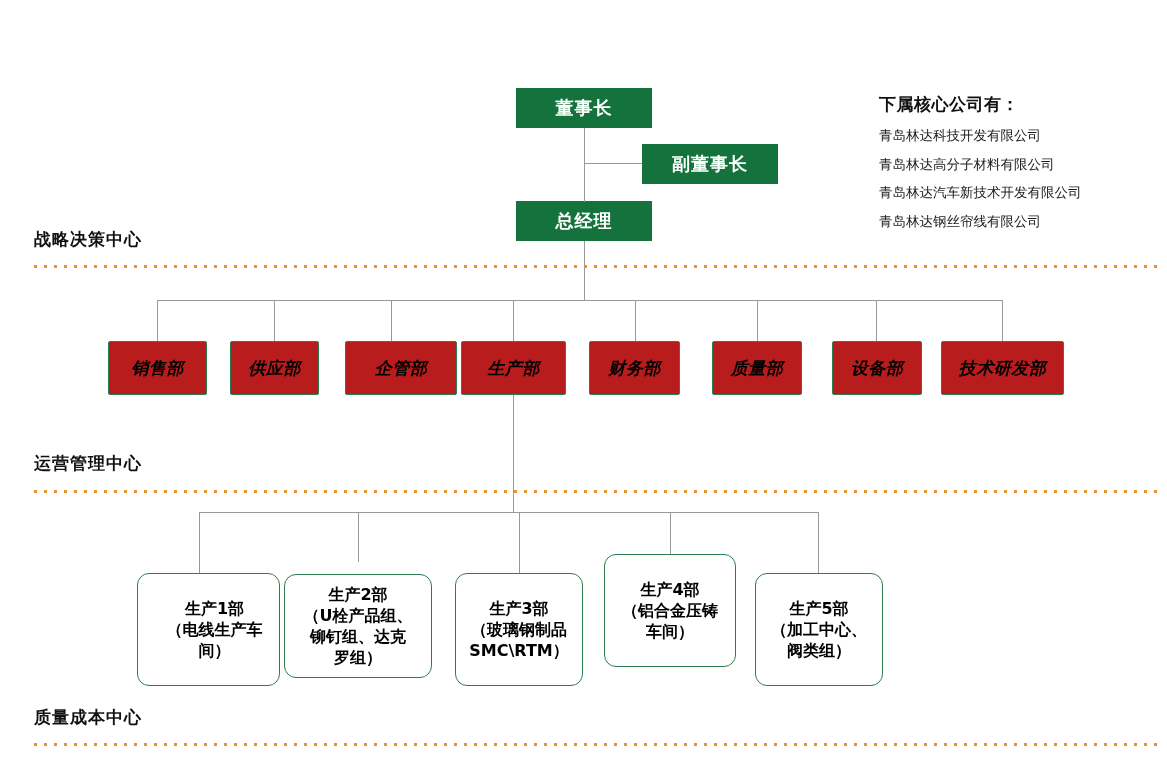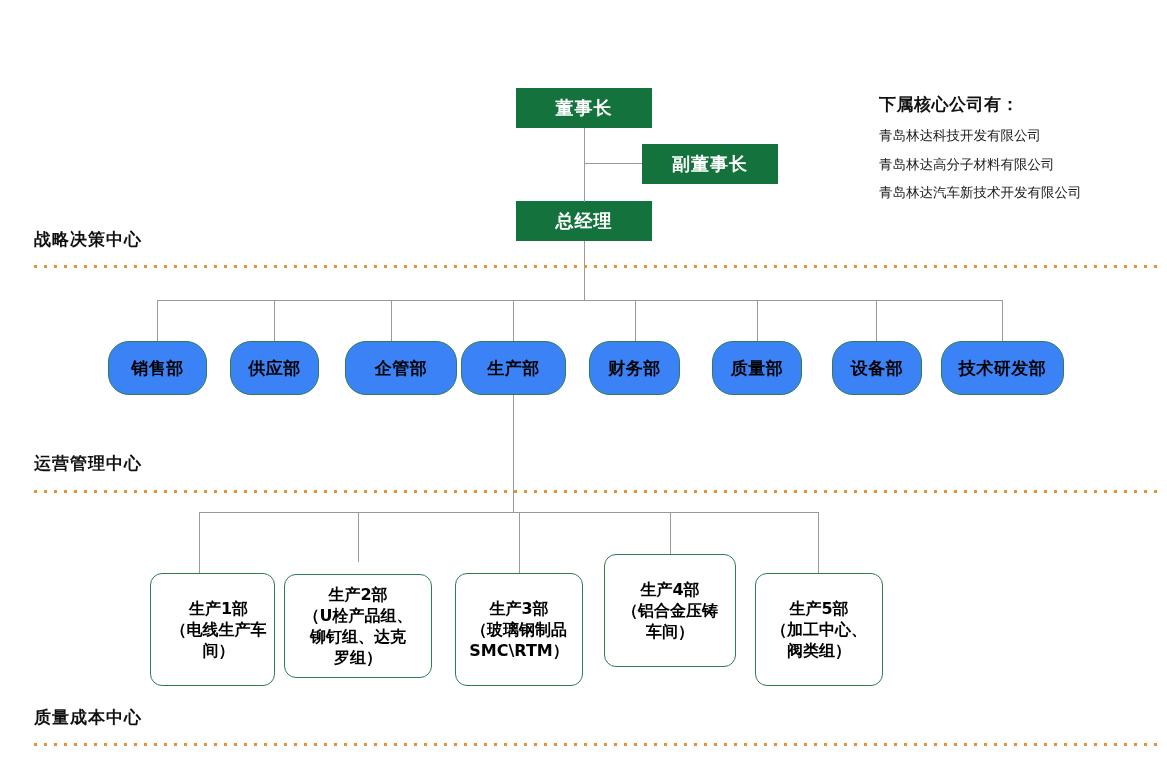--- a/index.html
+++ b/index.html
@@ -49,32 +49,33 @@
     align-items: center;
     justify-content: center;
   }
   #box-chairman     { left: 516px; top: 88px;  width: 136px; height: 40px; }
   #box-vicechairman { left: 642px; top: 144px; width: 136px; height: 40px; }
   #box-gm           { left: 516px; top: 201px; width: 136px; height: 40px; }
 
   
   .dept-box {
     position: absolute;
-    background: #3b82f6;
+    background: #b91c1c;
     border: 1.4px solid #2E7D51;
-    border-radius: 21px;
+    border-radius: 2px;
     color: #000000;
     font-size: 17px;
     font-weight: bold;
     letter-spacing: 0.5px;
     display: flex;
     align-items: center;
     justify-content: center;
     box-sizing: border-box;
     z-index: 3;
+    font-style: italic;
   }
 
   
   .prod-box {
     position: absolute;
     background: #ffffff;
     border: 1.4px solid #2E7D51;
     border-radius: 12px;
     color: #000000;
     font-size: 16px;
@@ -158,20 +159,21 @@
 
   <div class="green-box" id="box-chairman">董事长</div>
   <div class="green-box" id="box-vicechairman">副董事长</div>
   <div class="green-box" id="box-gm">总经理</div>
 
   <div id="subsidiaries">
     <div class="sub-heading">下属核心公司有：</div>
     <div class="sub-item">青岛林达科技开发有限公司</div>
     <div class="sub-item">青岛林达高分子材料有限公司</div>
     <div class="sub-item">青岛林达汽车新技术开发有限公司</div>
+    <div class="sub-item">青岛林达钢丝帘线有限公司</div>
   </div>
 
   <div class="tier-label" style="left:34px; top:228px;">战略决策中心</div>
   <div class="dotted-divider" style="top:265px;"></div>
 
   <div class="hline" style="left:157px; top:300px; width:846px;"></div>
   <div class="vline" style="left:157px;  top:300px; height:42px;"></div>
   <div class="vline" style="left:274px;  top:300px; height:42px;"></div>
   <div class="vline" style="left:391px;  top:300px; height:42px;"></div>
   <div class="vline" style="left:513px;  top:300px; height:42px;"></div>
@@ -193,21 +195,21 @@
   <div class="dotted-divider" style="top:490px;"></div>
 
   <div class="vline" style="left:513px; top:395px; height:118px;"></div>
   <div class="hline" style="left:199px; top:512px; width:619px;"></div>
   <div class="vline" style="left:199px; top:512px; height:61px;"></div>
   <div class="vline" style="left:358px; top:512px; height:50px;"></div>
   <div class="vline" style="left:519px; top:512px; height:61px;"></div>
   <div class="vline" style="left:670px; top:512px; height:61px;"></div>
   <div class="vline" style="left:818px; top:512px; height:61px;"></div>
 
-  <div class="prod-box" style="left:150px; top:573px; width:125px; height:113px;padding-left:16px;">生产1部
+  <div class="prod-box" style="left:137px; top:573px; width:143px; height:113px;padding-left:16px;">生产1部
 （电线生产车
 间）</div>
   <div class="prod-box" style="left:284px; top:574px; width:148px; height:104px;">生产2部
 （U栓产品组、
 铆钉组、达克
 罗组）</div>
   <div class="prod-box" style="left:455px; top:573px; width:128px; height:113px;">生产3部
 （玻璃钢制品
 SMC\RTM）</div>
   <div class="prod-box" style="left:604px; top:554px; width:132px; height:113px;">生产4部

